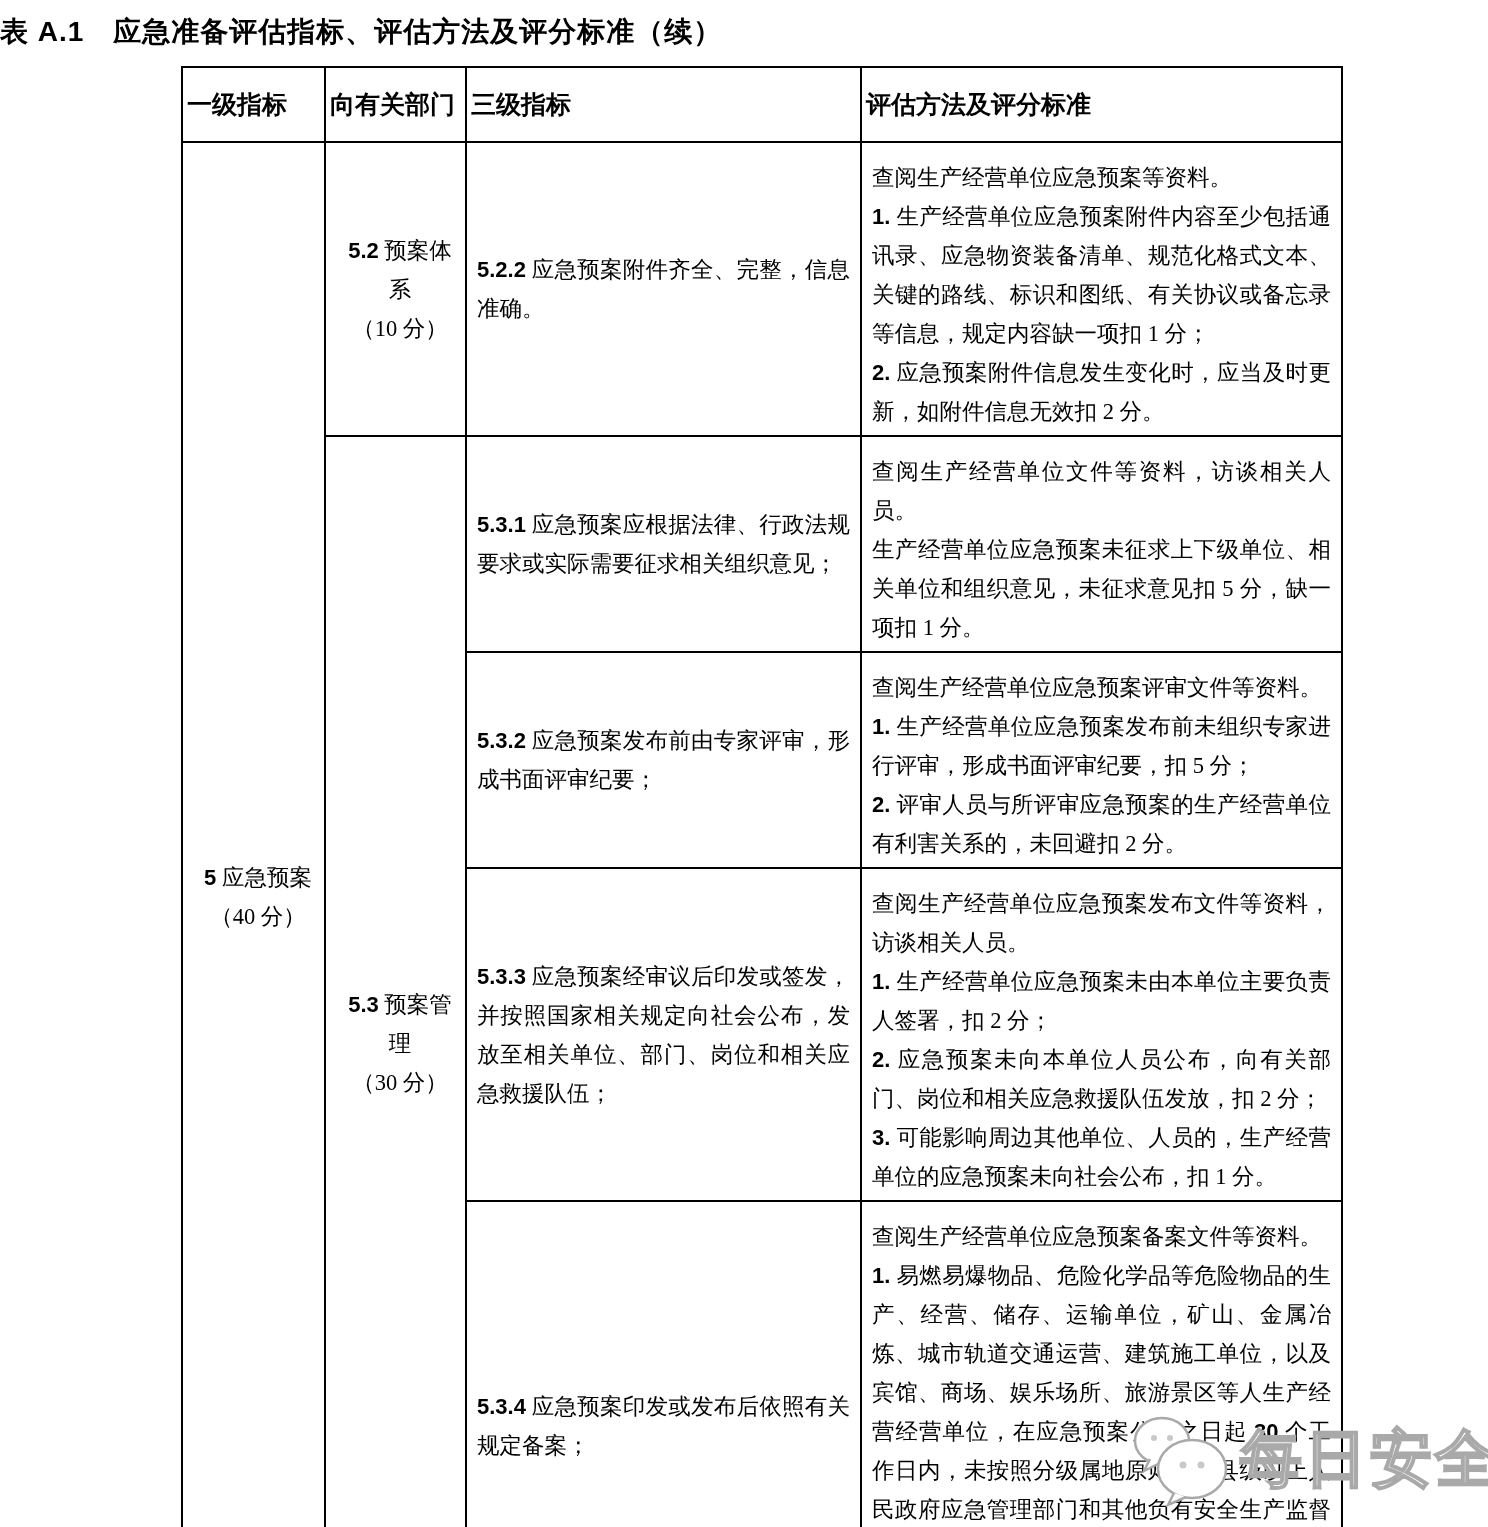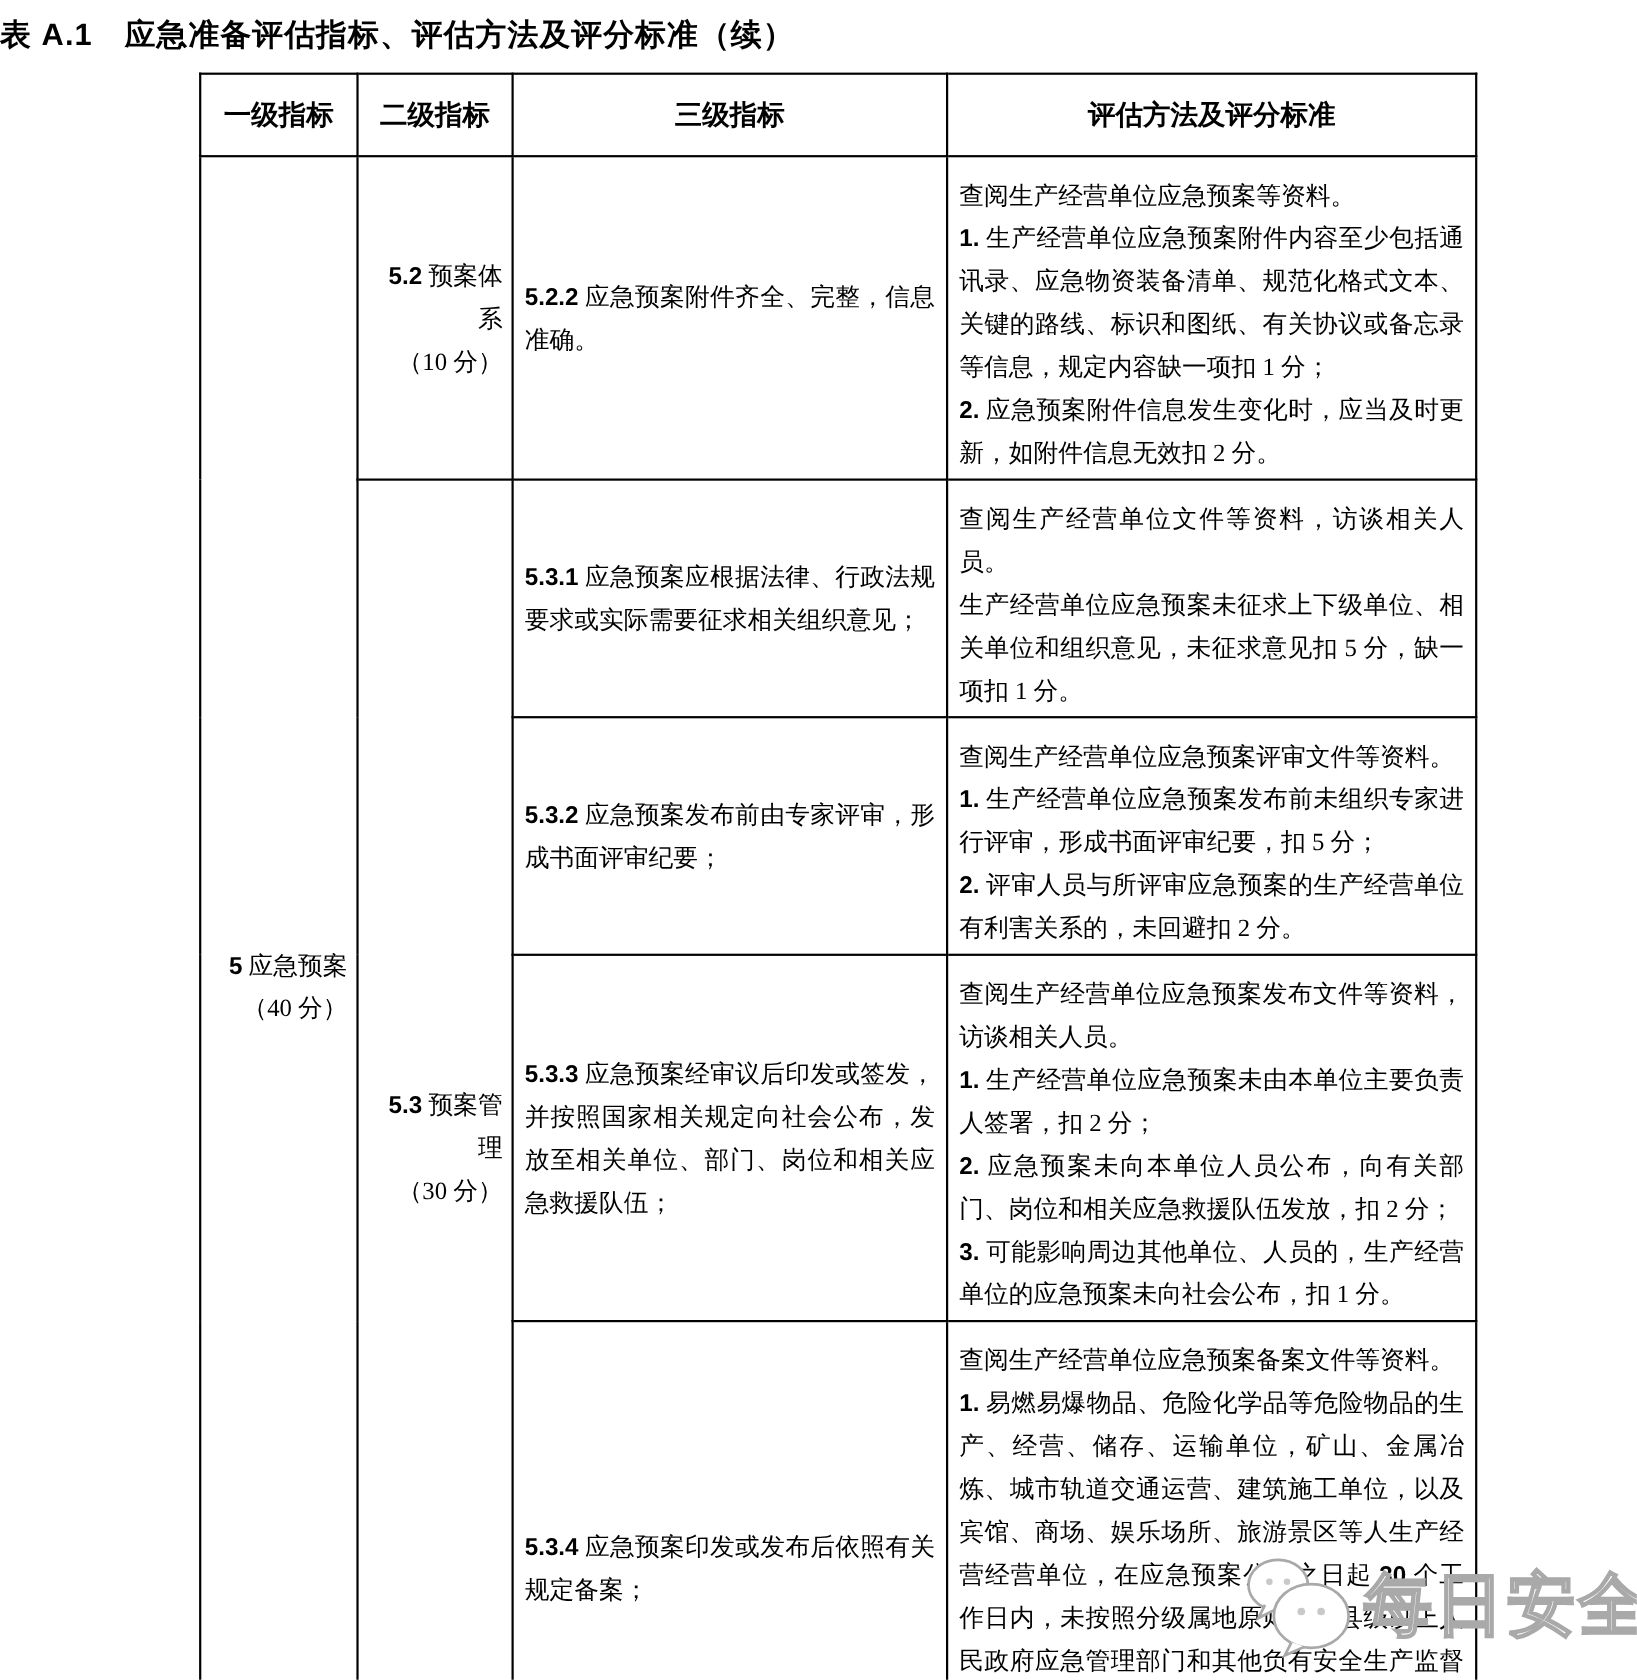--- a/index.html
+++ b/index.html
@@ -29,31 +29,31 @@
     background: #fff;
   }
   .eval-table th, .eval-table td {
     border: 2px solid #000;
     overflow: hidden;
   }
   .eval-table th {
     font-family: "Liberation Sans", "DejaVu Sans", sans-serif;
     font-weight: bold;
     font-size: 25px;
-    text-align: center;
+    text-align: left;
     vertical-align: middle;
     padding: 0 4px;
   }
   .eval-table td {
     font-size: 22.5px;
     line-height: 39px;
     vertical-align: middle;
     padding: 4px 10px;
   }
-  td.c1, td.c2 { padding-left: 17px; padding-right: 8px; text-align: right; }
+  td.c1, td.c2 { padding-left: 17px; padding-right: 8px; text-align: center; }
   td.c3 { text-align: justify; }
   td.c4 { vertical-align: top; text-align: justify; padding-top: 15px; }
   .para { margin: 0; }
   .num {
     font-family: "Liberation Sans", "DejaVu Sans", sans-serif;
     font-weight: bold;
     font-size: 22px;
   }
   .watermark {
     position: absolute;
@@ -83,21 +83,21 @@
 <table class="eval-table">
   <colgroup>
     <col style="width:143px">
     <col style="width:141px">
     <col style="width:395px">
     <col style="width:481px">
   </colgroup>
   <thead>
     <tr style="height:75px">
       <th>一级指标</th>
-      <th>二级指标</th>
+      <th>向有关部门</th>
       <th>三级指标</th>
       <th>评估方法及评分标准</th>
     </tr>
   </thead>
   <tbody>
     <tr style="height:272px">
       <td class="c1" rowspan="5">
           <div class="para"><span class="num">5</span><span> 应急预案</span></div>
           <div class="para"><span>（40 分）</span></div>
         </td>

